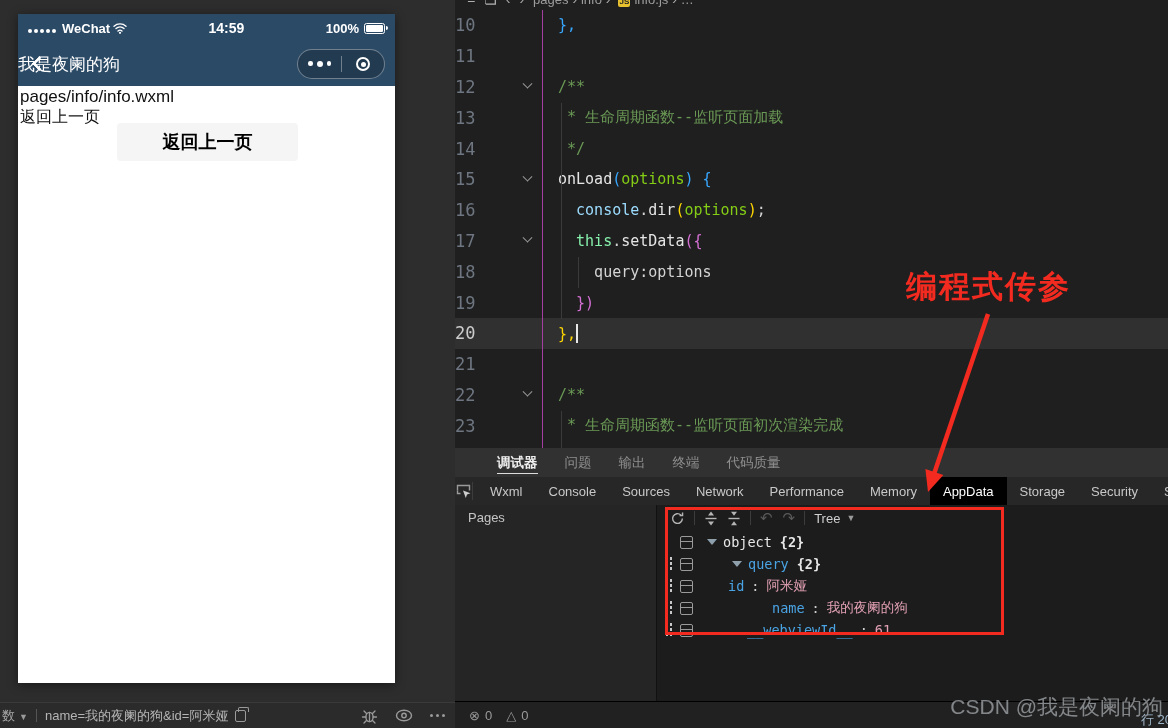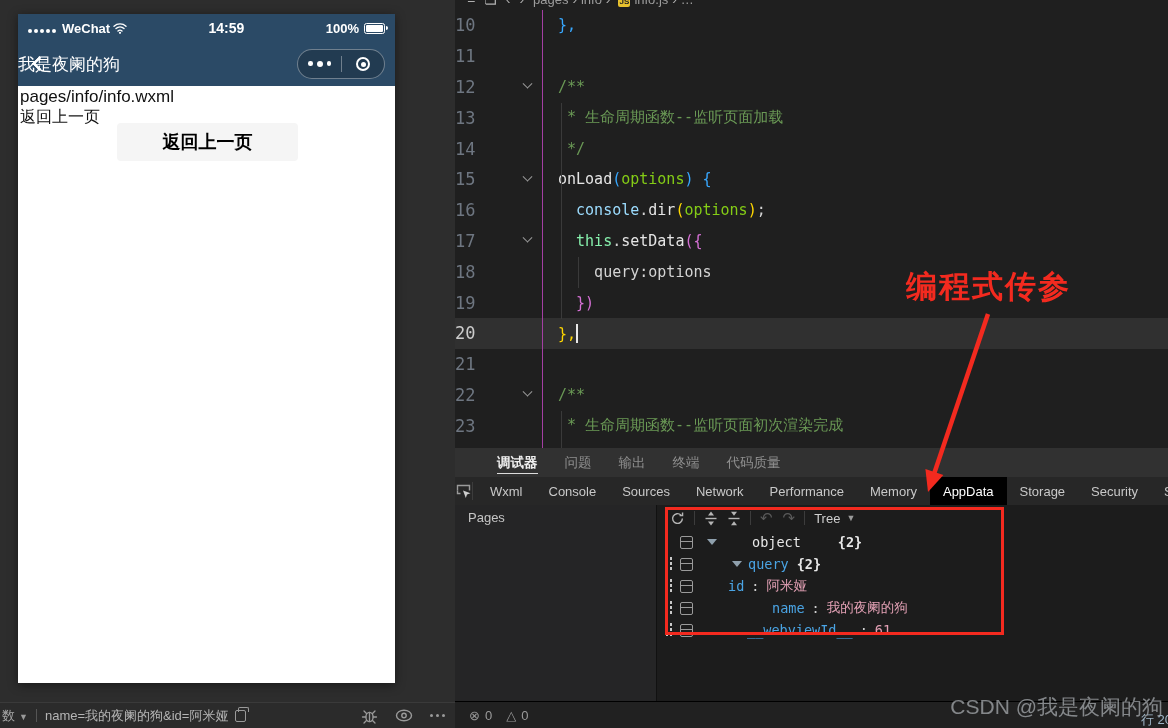--- a/index.html
+++ b/index.html
@@ -336,21 +336,21 @@
       <span class="vsep"></span>
       <span id="mode-select">
         <span>Tree</span>
         <span class="caret">▼</span>
       </span>
     </div>
     <div id="tree-rows">
         <div class="tree-row">
           <span class="row-handle off"></span>
           <span class="row-ic"></span>
-          <span class="tree-indent" style="margin-left: 14px; gap: 29px;">
+          <span class="tree-indent" style="margin-left: 14px;">
             <i class="tri-down"></i>
             <span class="tr-root">object</span>
             <span class="tr-badge">{2}</span>
           </span>
         </div>
         <div class="tree-row">
           <span class="row-handle"></span>
           <span class="row-ic"></span>
           <span class="tree-indent" style="margin-left: 39px;">
             <i class="tri-down"></i>

